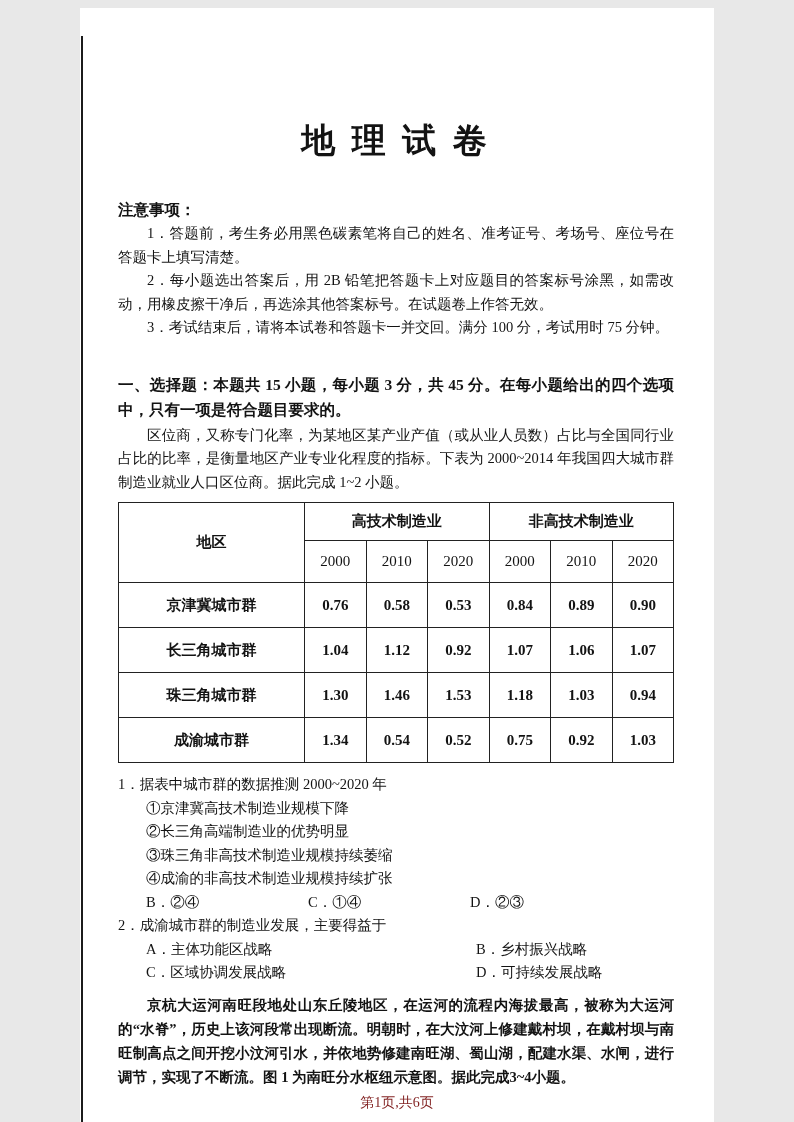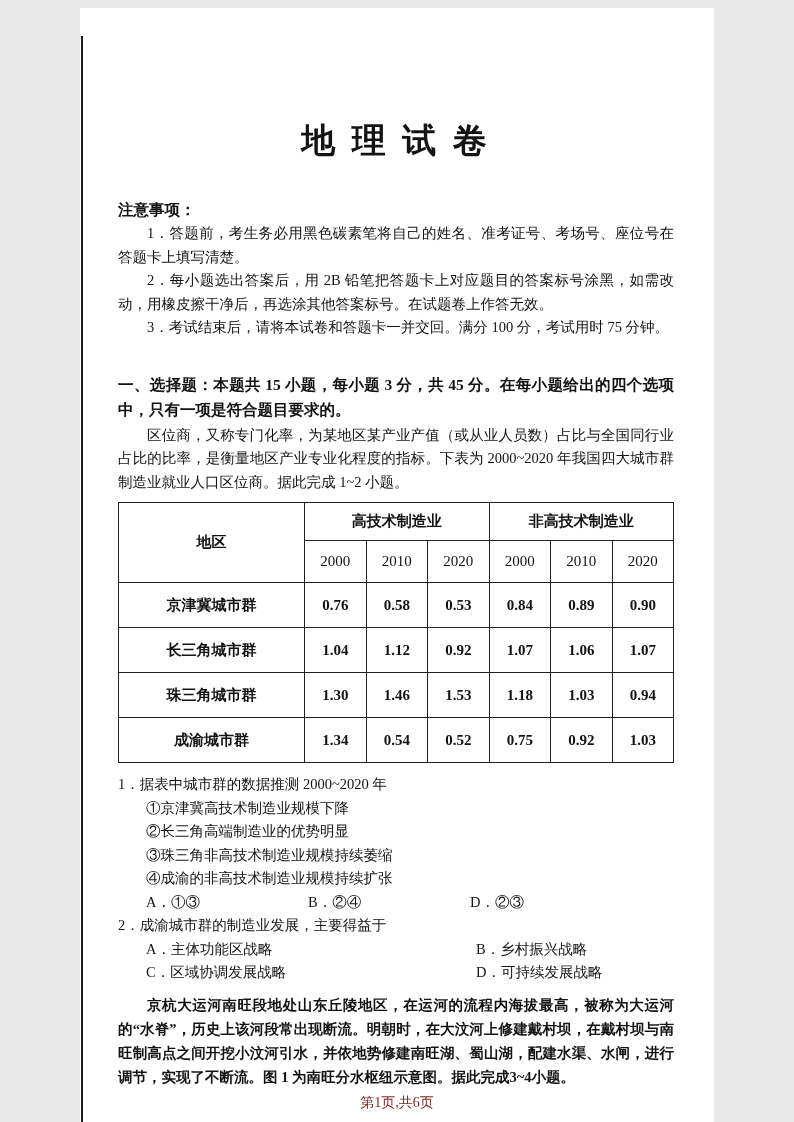--- a/index.html
+++ b/index.html
@@ -68,21 +68,21 @@
 
     <div>
       <div class="notice-heading">注意事项：</div>
       <p class="para">1．答题前，考生务必用黑色碳素笔将自己的姓名、准考证号、考场号、座位号在答题卡上填写清楚。</p>
       <p class="para">2．每小题选出答案后，用 2B 铅笔把答题卡上对应题目的答案标号涂黑，如需改动，用橡皮擦干净后，再选涂其他答案标号。在试题卷上作答无效。</p>
       <p class="para">3．考试结束后，请将本试卷和答题卡一并交回。满分 100 分，考试用时 75 分钟。</p>
     </div>
 
     <div class="section-heading">一、选择题：本题共 15 小题，每小题 3 分，共 45 分。在每小题给出的四个选项中，只有一项是符合题目要求的。</div>
 
-    <p class="para intro">区位商，又称专门化率，为某地区某产业产值（或从业人员数）占比与全国同行业占比的比率，是衡量地区产业专业化程度的指标。下表为 2000~2020 年我国四大城市群制造业就业人口区位商。据此完成 1~2 小题。</p>
+    <p class="para intro">区位商，又称专门化率，为某地区某产业产值（或从业人员数）占比与全国同行业占比的比率，是衡量地区产业专业化程度的指标。下表为 2000~2014 年我国四大城市群制造业就业人口区位商。据此完成 1~2 小题。</p>
 
     <table class="lq">
       <colgroup>
         <col class="col-region">
           <col>
           <col>
           <col>
           <col>
           <col>
           <col>
@@ -142,22 +142,22 @@
 
     <div class="q">
       <div>1．据表中城市群的数据推测 2000~2020 年</div>
       <div class="q-statements">
         <div>①京津冀高技术制造业规模下降</div>
         <div>②长三角高端制造业的优势明显</div>
         <div>③珠三角非高技术制造业规模持续萎缩</div>
         <div>④成渝的非高技术制造业规模持续扩张</div>
       </div>
       <div class="q1-options">
-        <span class="opt">A．①③</span>
         <span class="opt">B．②④</span>
+        <span class="opt">C．①④</span>
         <span class="opt">D．②③</span>
       </div>
     </div>
 
     <div class="q">
       <div>2．成渝城市群的制造业发展，主要得益于</div>
       <div class="q2-options">
         <span>A．主体功能区战略</span>
         <span>B．乡村振兴战略</span>
         <span>C．区域协调发展战略</span>

